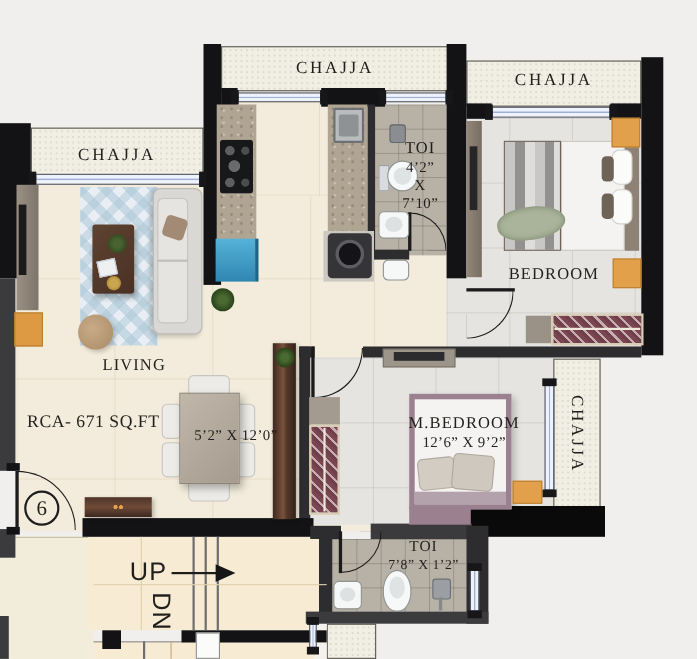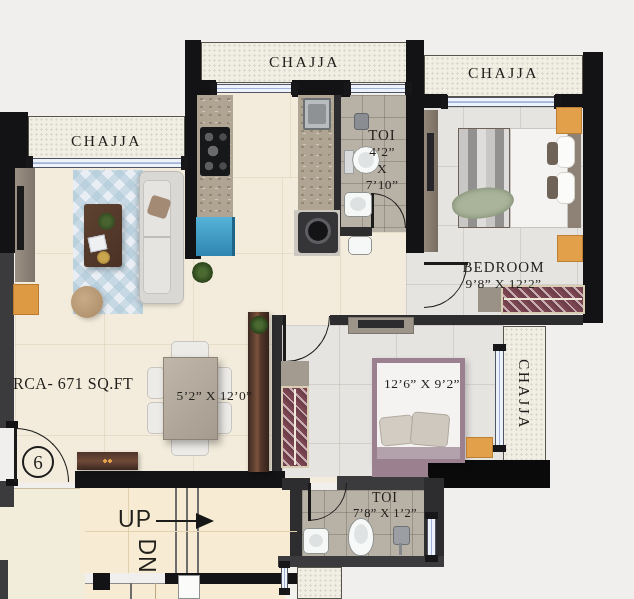--- a/index.html
+++ b/index.html
@@ -238,35 +238,36 @@
   <div class="abs lbl" style="left:205px;top:136px;width:125px;">
   </div>
 
   <div class="abs lbl" style="left:350px;top:126px;width:64px;">
     <div class="rname">TOI</div>
     <div class="rdims">4’2”</div>
     <div class="rdims">X</div>
     <div class="rdims">7’10”</div>
   </div>
 
-  <div class="abs lbl" style="left:424px;top:258px;width:159px;font-family:Liberation Serif, serif;">
+  <div class="abs lbl" style="left:424px;top:241px;width:159px;font-family:Liberation Serif, serif;">
     <div class="rname">BEDROOM</div>
-    <div class="rdims">9’8” X 12’2”</div>
   </div>
 
   <div class="abs lbl" style="left:58px;top:323px;width:128px;">
-  </div>
-
-  <div class="abs lbl" style="left:13px;top:374px;width:132px;font-size:16px;letter-spacing:.5px;text-align:left;">RCA- 671 SQ.FT</div>
+    <div class="rname">LIVING</div>
+  </div>
+
+  <div class="abs lbl" style="left:13px;top:374px;width:132px;font-size:16px;letter-spacing:.5px;text-align:right;">RCA- 671 SQ.FT</div>
 
   <div class="abs lbl" style="left:152px;top:388px;width:125px;">
     <div class="rdims">5’2” X 12’0”</div>
   </div>
 
   <div class="abs lbl" style="left:338px;top:376px;width:168px;">
+    <div class="rname">M.BEDROOM</div>
     <div class="rdims">12’6” X 9’2”</div>
   </div>
 
   <div class="abs lbl" style="left:340px;top:489px;width:90px;">
     <div class="rname" style="font-size:14px;">TOI</div>
     <div class="rdims" style="font-size:12.5px;">7’8” X 1’2”</div>
   </div>
 
 </div>
 

